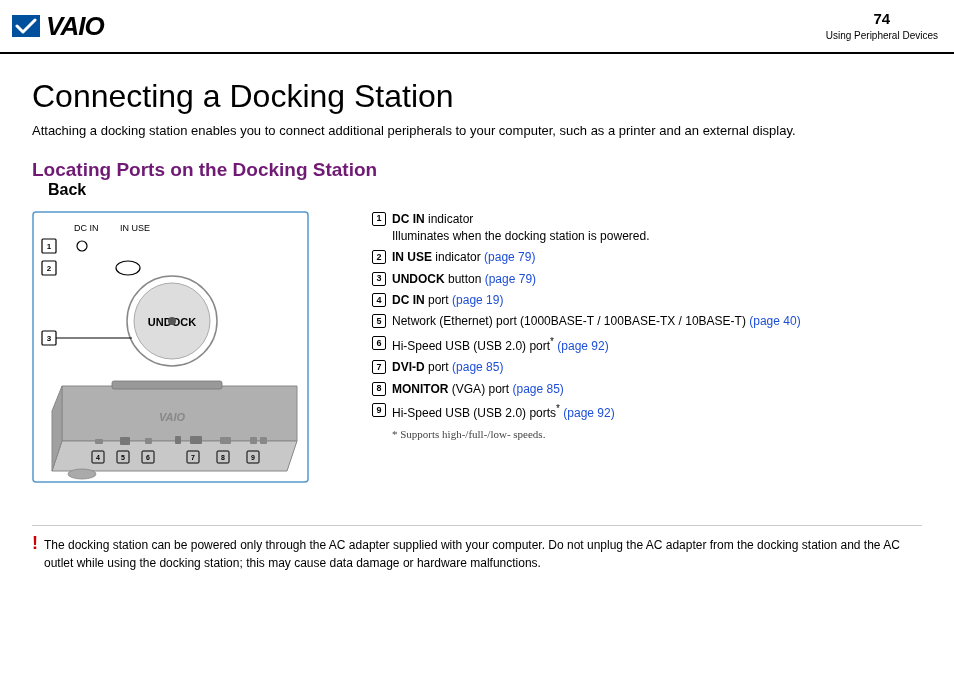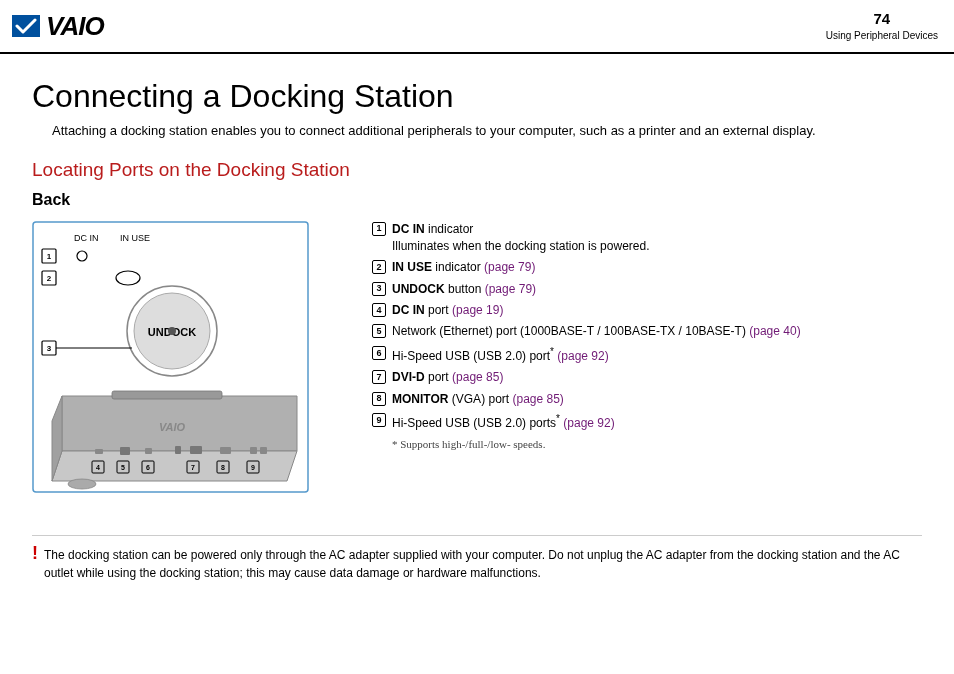--- a/index.html
+++ b/index.html
@@ -65,36 +65,36 @@
       font-weight: normal;
       margin-bottom: 6px;
       color: #000;
     }
 
     .intro-text {
       font-size: 13px;
       line-height: 1.5;
       margin-bottom: 8px;
       color: #000;
-      margin-left: 20px;
     }
 
     .section-title {
       font-size: 19px;
-      font-weight: normal;
-      color: #b91c1c;
+      font-weight: bold;
+      color: #701a75;
       margin-top: 18px;
-      margin-bottom: 10px;
+      margin-bottom: 0;
     }
 
     .sub-title {
       font-size: 16px;
       font-weight: bold;
       margin-bottom: 12px;
       color: #000;
+      margin-left: 16px;
     }
 
     
     .back-section {
       display: flex;
       gap: 30px;
       align-items: flex-start;
       margin-bottom: 16px;
     }
 
@@ -132,21 +132,21 @@
       flex-shrink: 0;
       margin-top: 1px;
     }
 
     .port-desc {
       flex: 1;
       line-height: 1.45;
     }
 
     .port-link {
-      color: #701a75;
+      color: #1d4ed8;
     }
 
     .footnote {
       font-size: 11px;
       color: #444;
       margin-top: 4px;
       padding-left: 20px;
       font-family: Liberation Serif, serif;
     }
 

